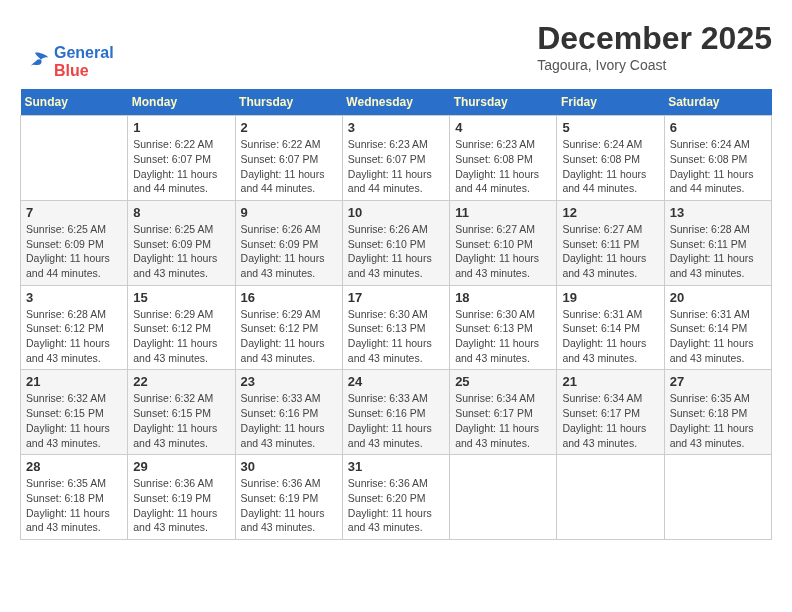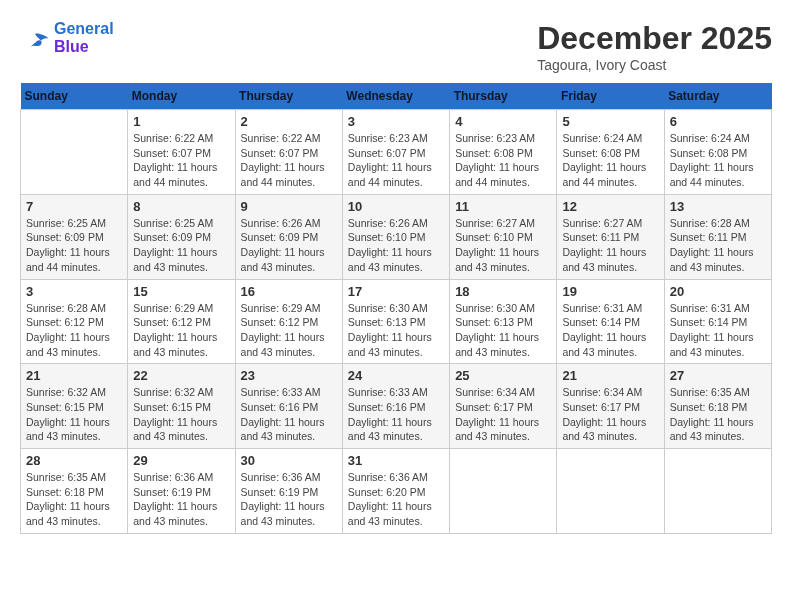--- a/index.html
+++ b/index.html
@@ -11,22 +11,23 @@
       padding: 20px;
     }
     .header {
       display: flex;
       justify-content: space-between;
       align-items: flex-start;
       margin-bottom: 10px;
     }
     .logo {
       display: flex;
-      align-items: flex-end;
+      align-items: center;
       gap: 4px;
+      margin-top: 24px;
     }
     .logo-bird {
       width: 30px;
       height: 24px;
     }
     .title-block {
       text-align: left;
     }
     .month-title {
       font-size: 32px;
@@ -37,21 +38,21 @@
       font-size: 14px;
       color: #555;
     }
     table {
       width: 100%;
       border-collapse: collapse;
       font-size: 11px;
     }
     th {
       background-color: #2a6fc9;
-      color: #0f172a;
+      color: #fef9c3;
       padding: 6px 4px;
       text-align: left;
       font-size: 12px;
     }
     td {
       border: 1px solid #ccc;
       vertical-align: top;
       padding: 4px 5px;
       height: 80px;
       width: 107px;
@@ -85,21 +86,21 @@
 <body>
 
 <div class="header">
   <div class="logo">
     <svg class="logo-bird" viewBox="0 0 40 32" xmlns="http://www.w3.org/2000/svg">
       <path d="M20 4 C24 2, 34 6, 38 10 C34 9, 30 10, 28 13 C26 10, 22 8, 20 4Z" fill="#2a6fc9"></path>
       <path d="M28 13 C30 16, 28 20, 24 20 C20 20, 16 18, 14 22 C16 18, 20 16, 22 14 C24 12, 26 12, 28 13Z" fill="#2a6fc9"></path>
     </svg>
     <div>
       <div style="font-size:16px; font-weight:bold; color:#2a6fc9; line-height:1.1;">General</div>
-      <div style="font-size:16px; font-weight:bold; color:#6d28d9; line-height:1.1;">Blue</div>
+      <div style="font-size:16px; font-weight:bold; color:#ef4444; line-height:1.1;">Blue</div>
     </div>
   </div>
   <div class="title-block">
     <div class="month-title">December 2025</div>
     <div class="location">Tagoura, Ivory Coast</div>
   </div>
 </div>
 
 <table>
   <thead>

